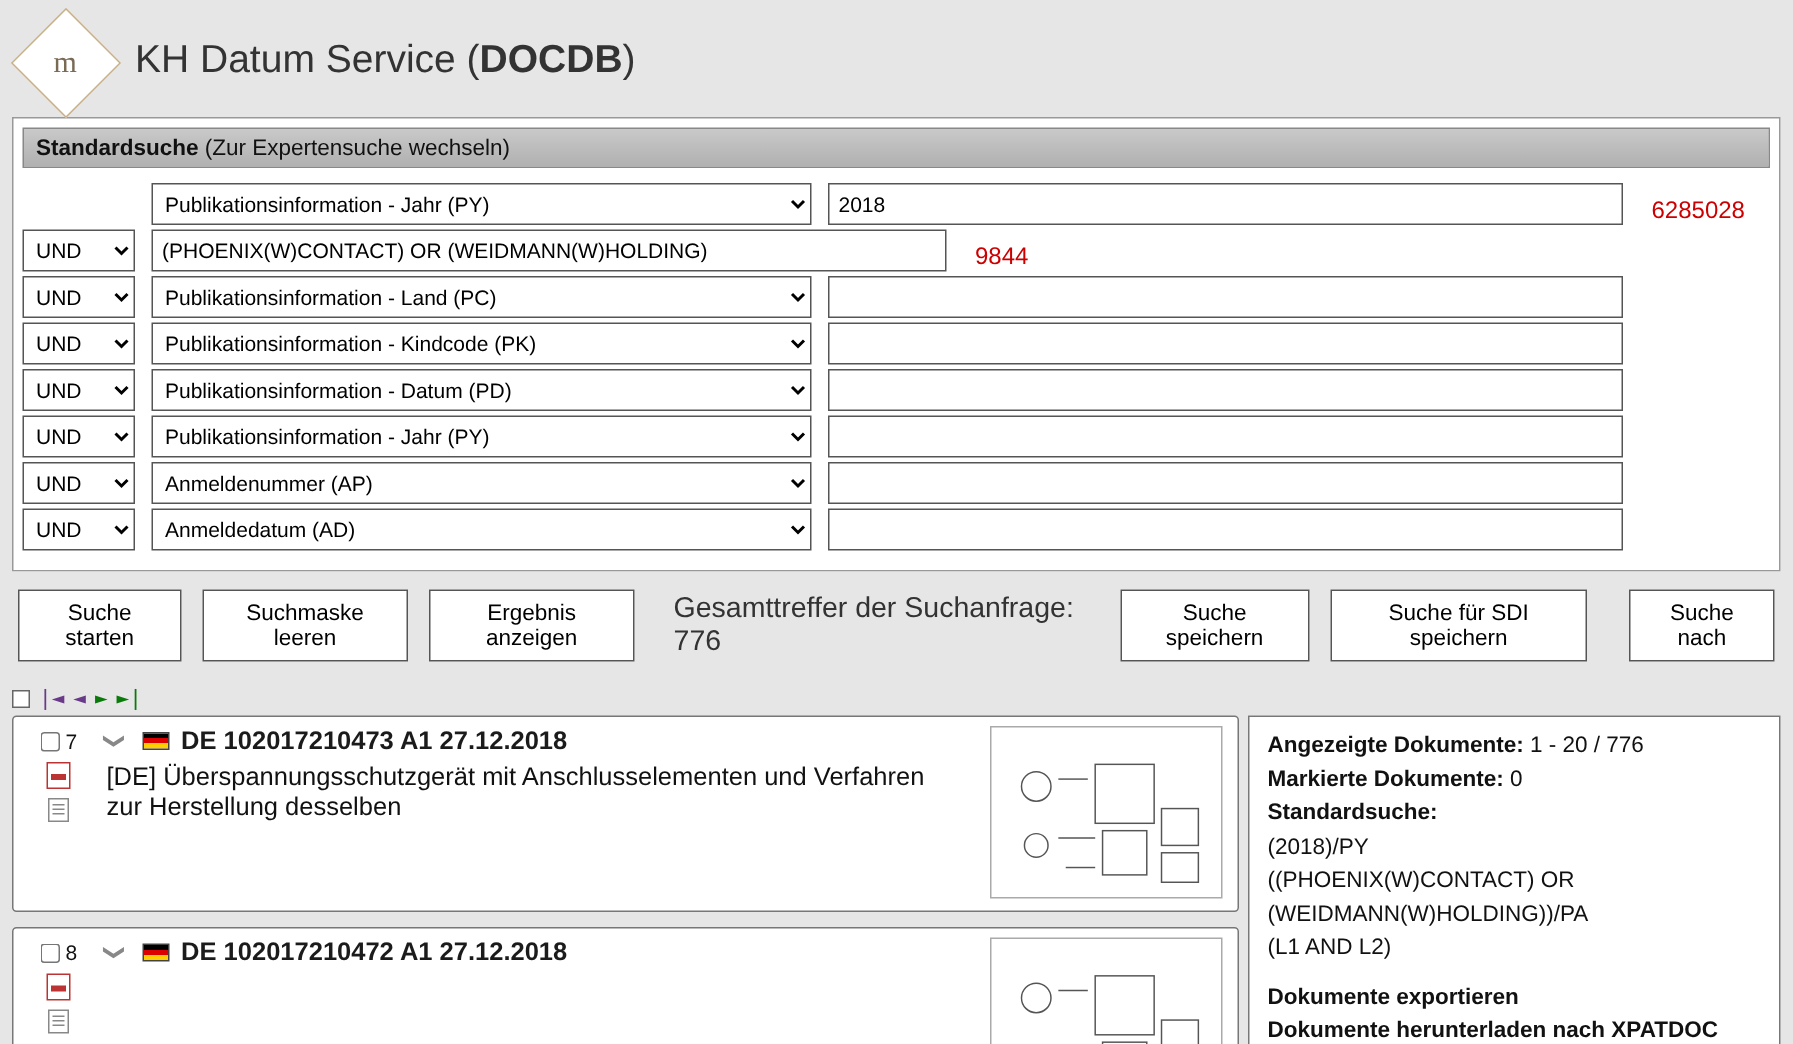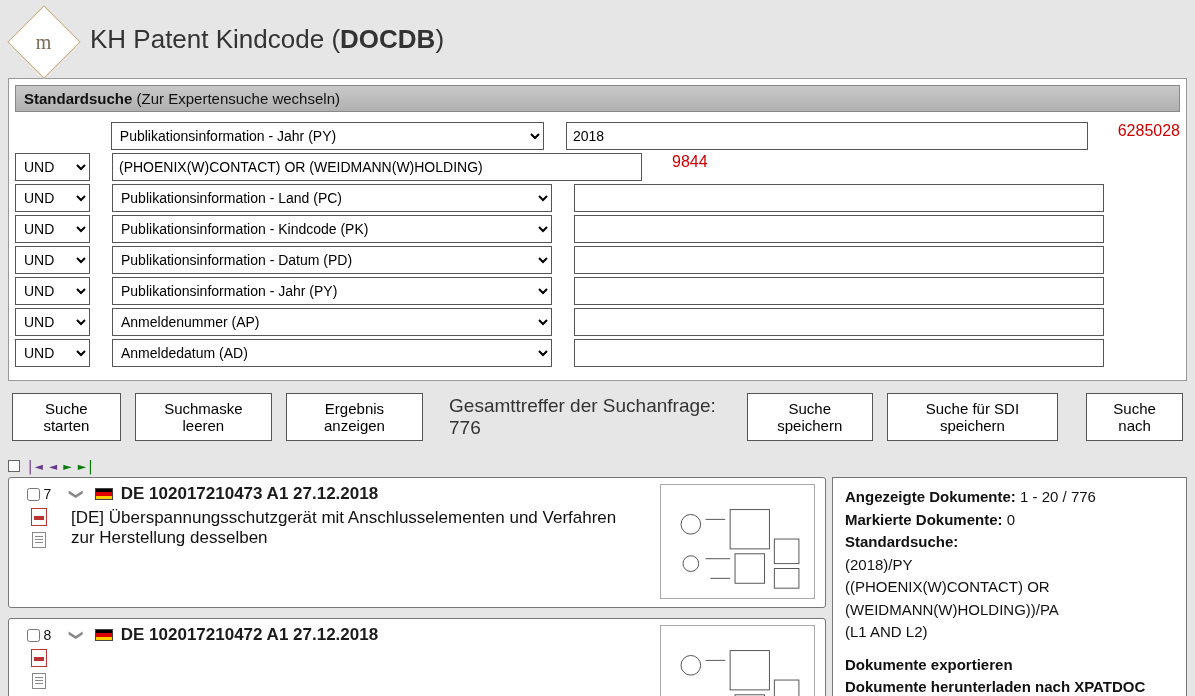--- a/index.html
+++ b/index.html
@@ -12,21 +12,21 @@
   .login-area { text-align: right; font-size: 14px; padding-top: 2px;}
   .login-area a { color: #0645ad; text-decoration: underline; }
   .flag { display:inline-block; width:18px; height:12px; vertical-align:middle; margin-left:4px; border:1px solid #444;}
   .flag-de { background: linear-gradient(to bottom, #000 33%, #dd0000 33%, #dd0000 66%, #ffce00 66%); }
   .flag-no { background: #003087; position:relative;}
   .flag-no::before { content:""; position:absolute; left:0; top:0; right:0; bottom:0; background: repeating-linear-gradient(45deg, #fff 0 1px, transparent 1px 3px);}
   .main-panel { background:#fff; margin: 0 8px; border:1px solid #999; }
   .tab-bar { background: linear-gradient(#c9c9c9, #b0b0b0); border:1px solid #888; padding:4px 8px; margin:6px; font-size:15px;}
   .tab-bar b { font-weight:700;}
   .search-grid { padding: 4px 6px 10px 6px;}
-  .row { display:flex; align-items:flex-start; margin-bottom:3px; gap:22px;}
+  .row { display:flex; align-items:flex-end; margin-bottom:3px; gap:11px;}
   .op-cell { width:75px; }
   .op-cell select, .field-cell select { width:100%; height:28px; border:1px solid #555; background:#fff; font-size:14px; padding:2px 4px;}
   .field-cell { width:440px;}
   .val-cell { width:530px;}
   .val-cell input { width:100%; height:28px; border:1px solid #555; padding:2px 6px; font-size:14px; background:#fff;}
   .count-cell { flex:1; color:#cc0000; font-size:16px; padding-left:8px; display:flex; align-items:center;}
   .button-row { display:flex; align-items:center; gap:14px; padding:12px 12px 14px 12px; background:#e6e6e6;}
   .btn { background:#fff; border:1px solid #555; padding:6px 12px; font-size:15px; cursor:pointer;}
   .total-hits { font-size:19px; color:#333; margin: 0 12px;}
   .spacer { flex:1;}
@@ -57,21 +57,21 @@
   select { appearance: auto; }
 </style>
 </head>
 <body>
 
 <div class="header">
   <div class="logo">
       <span class="logo-inner">m</span>
     </div>
   <div class="title">
-    <span>KH Patent Kindcode (</span><b>DOCDB</b><span>)</span>
+    <span>KH Datum Service (</span><b>DOCDB</b><span>)</span>
   </div>
 </div>
 
 <div class="main-panel">
   <div class="tab-bar">
     <b>Standardsuche</b><span> (Zur Expertensuche wechseln)</span>
   </div>
   <div class="search-grid" id="search-grid">
       <div class="row">
         <div class="op-cell"></div>

